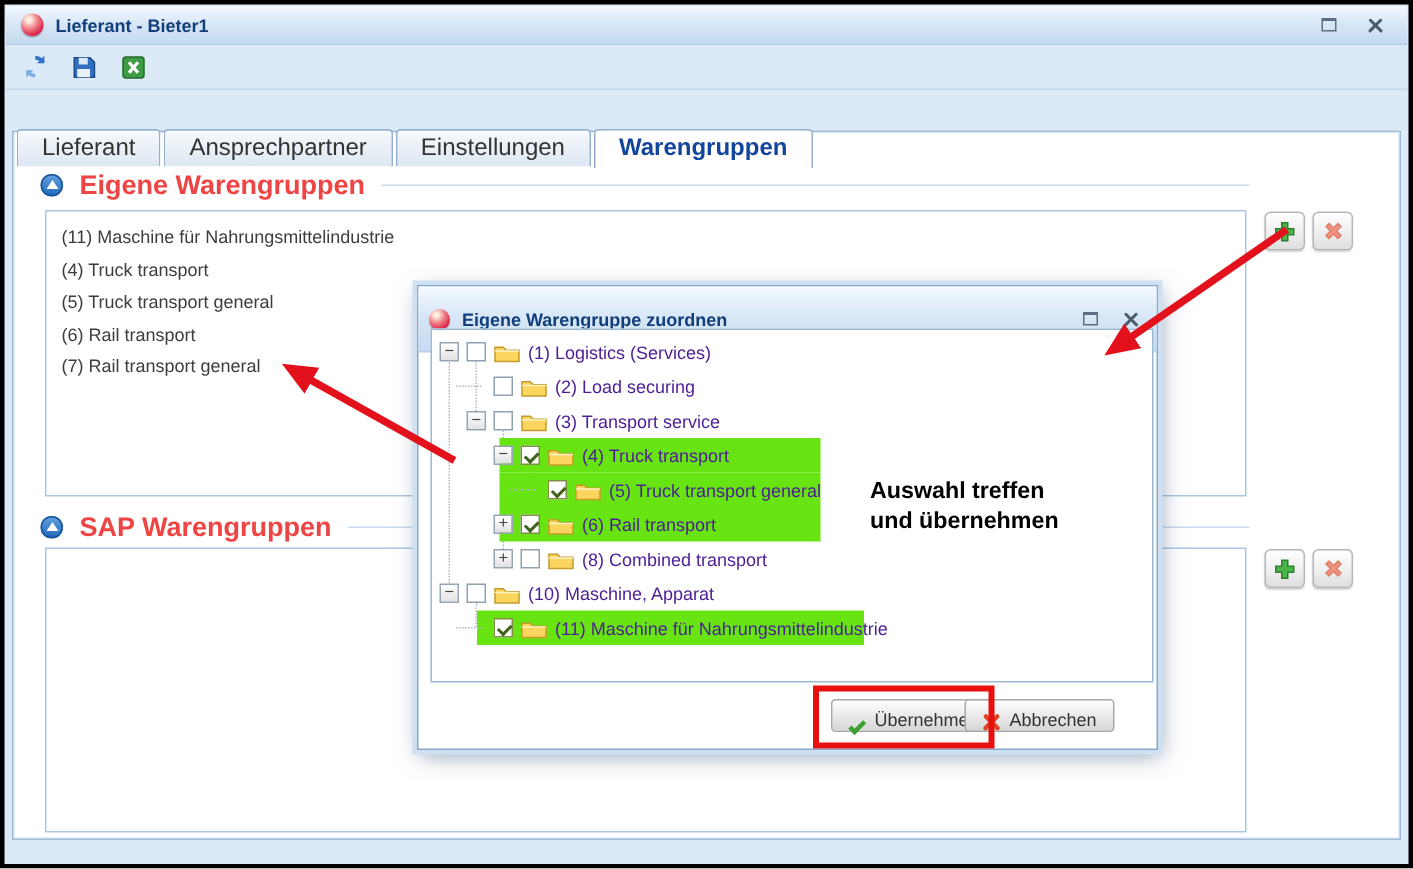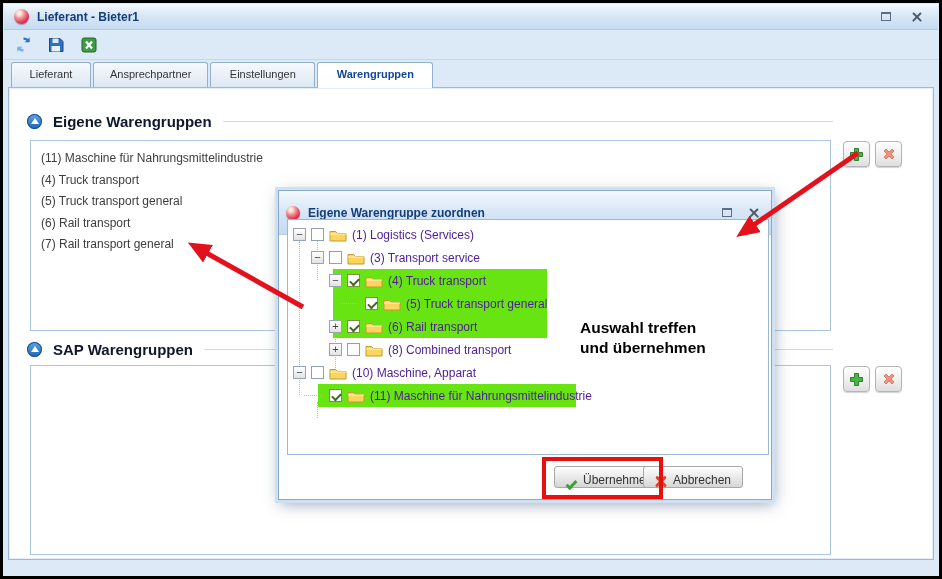--- a/index.html
+++ b/index.html
@@ -23,34 +23,34 @@
   .close-icon::after  { transform:rotate(-45deg); }
 
   
   .toolbar { position:absolute; left:4px; top:30px; right:4px; height:30px;
     display:flex; align-items:center; gap:13px; padding:0 9px;
     background:#dce9f7; border-bottom:1px solid #c3d6ea; }
   .tool-btn { width:20px; height:20px; display:flex; align-items:center; justify-content:center; }
 
   
   .tabs { position:absolute; left:11px; top:62px; right:8px; height:26px; display:flex; gap:2px; z-index:2; }
-  .tab { height:25px; line-height:23px; text-align:center; font-size:11px; color:#333;
+  .tab { height:25px; line-height:23px; text-align:center; font-size:16px; color:#333;
     background:linear-gradient(#f6f9fc,#dde7f2); border:1px solid #93afcc; border-bottom:none;
-    border-radius:3px 3px 0 0; padding:0 16px; }
+    border-radius:3px 3px 0 0; padding:0 16px;margin-top:24px; }
   .tab.active { background:#fff; color:#12459c; font-weight:bold; height:26px; z-index:3; }
 
   
   .panel { position:absolute; left:8px; top:87px; right:8px; bottom:19px;
     background:#fff; border:1px solid #9db9d6; box-shadow:inset 0 0 0 1px #e4eefa; }
   .section-head { position:absolute; left:18px; right:100px; display:flex; align-items:center; gap:11px; }
   .collapse-icon { width:15px; height:15px; border-radius:50%; flex:none; position:relative;
     background:linear-gradient(#66a3e0,#1d66b8); box-shadow:inset 0 0 0 1px #15549b; }
   .collapse-icon::after { content:""; position:absolute; left:3.5px; top:4px;
     border-left:4px solid transparent; border-right:4px solid transparent; border-bottom:6px solid #fff; }
-  .section-title { color:#0f172a; font-weight:bold; font-size:15px; white-space:nowrap; }
+  .section-title { color:#ef4444; font-weight:bold; font-size:18px; white-space:nowrap; }
   .section-rule { flex:1; height:1px; background:#c9dbed; }
   .listbox { position:absolute; left:21px; width:801px; border:1px solid #abc6e1; background:#fff;
     padding:7px 10px; font-size:12px; color:#3d3d3d; line-height:21.6px; overflow:hidden; }
   .icon-btn { position:absolute; width:27px; height:26px; border:1px solid #b5b5b5; border-radius:4px;
     background:linear-gradient(#ffffff,#efefef 55%,#dedede); display:flex; align-items:center; justify-content:center;
     box-shadow:0 1px 1px rgba(0,0,0,.18); }
 
   
   .dialog { position:absolute; left:278px; top:190px; width:494px; height:310px; z-index:10;
     background:#fff; border:1px solid #86a9cc; box-shadow:0 0 0 3px #cfe0f1, 2px 4px 14px rgba(50,80,120,.5); }
@@ -222,20 +222,31 @@
       <span class="cb"></span>
       <span class="folder">
           <svg width="18" height="14" viewBox="0 0 18 14">
             <path d="M1 3.5 v9.5 h16 v-7.5 h-8.5 l-2 -2 z" fill="#fcd55e" stroke="#c39a2b"></path>
             <path d="M1 6 h16" stroke="#fff3c8" stroke-width="1"></path>
           </svg>
         </span>
       <span class="tlabel">(1) Logistics (Services)</span>
     </div>
     <div class="trow lv1">
+      <span class="exp none"></span>
+      <span class="cb"></span>
+      <span class="folder">
+          <svg width="18" height="14" viewBox="0 0 18 14">
+            <path d="M1 3.5 v9.5 h16 v-7.5 h-8.5 l-2 -2 z" fill="#fcd55e" stroke="#c39a2b"></path>
+            <path d="M1 6 h16" stroke="#fff3c8" stroke-width="1"></path>
+          </svg>
+        </span>
+      <span class="tlabel">(2) Load securing</span>
+    </div>
+    <div class="trow lv1">
       <span class="exp minus"></span>
       <span class="cb"></span>
       <span class="folder">
           <svg width="18" height="14" viewBox="0 0 18 14">
             <path d="M1 3.5 v9.5 h16 v-7.5 h-8.5 l-2 -2 z" fill="#fcd55e" stroke="#c39a2b"></path>
             <path d="M1 6 h16" stroke="#fff3c8" stroke-width="1"></path>
           </svg>
         </span>
       <span class="tlabel">(3) Transport service</span>
     </div>

